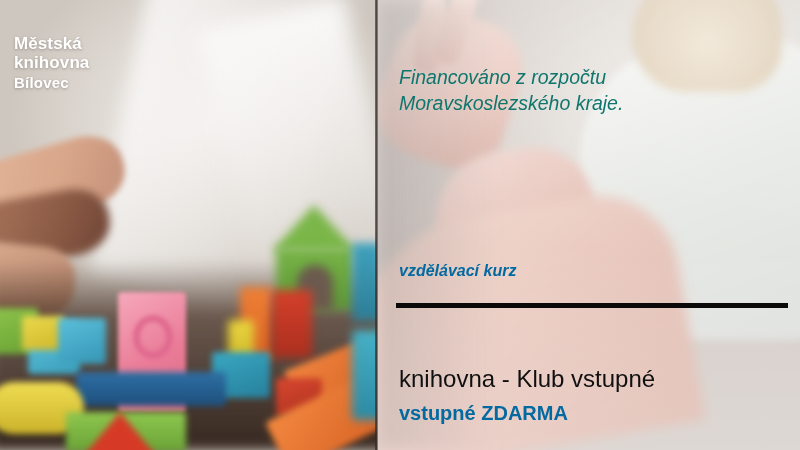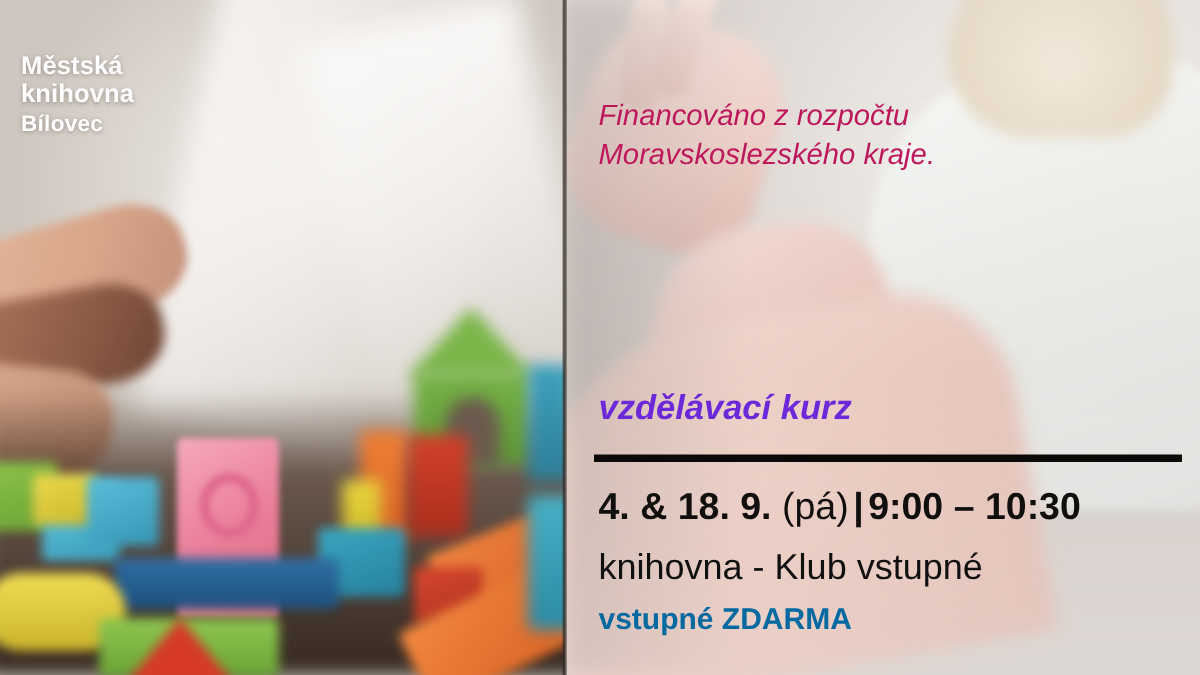--- a/index.html
+++ b/index.html
@@ -198,41 +198,41 @@
     width: 401px; height: 450px;
     z-index: 10;
     color: #161514;
   }
   .funding {
     position: absolute;
     top: 64px; left: 0;
     font-style: italic;
     font-size: 19.5px;
     line-height: 26px;
-    color: #be185d;
+    color: #0f766e;
     white-space: pre-line;
   }
   .title {
     position: absolute;
     top: 148px; left: -2px;
     font-weight: 700;
     font-size: 45px;
     line-height: 52px;
     letter-spacing: -.3px;
     color: #0d0c0b;
     white-space: pre-line;
   }
   .subtitle {
     position: absolute;
     top: 256px; left: 0;
     font-weight: 700;
     font-style: italic;
-    font-size: 23px;
+    font-size: 16px;
     line-height: 30px;
-    color: #6d28d9;
+    color: #0369a1;
   }
   .rule {
     position: absolute;
     top: 303px; left: -3px;
     width: 392px; height: 5px;
     background: #0b0a09;
   }
   .dateline {
     position: absolute;
     top: 322px; left: 0;
@@ -327,23 +327,20 @@
   <div class="content">
 
     <div class="funding">Financováno z rozpočtu
 Moravskoslezského kraje.</div>
 
 
     <div class="subtitle">vzdělávací kurz</div>
 
     <div class="rule"></div>
 
-    <div class="dateline">
-      <span class="b">4. &amp; 18. 9.</span><span>&nbsp;</span><span class="r">(pá)</span><span class="sep">|</span><span class="b">9:00 – 10:30</span>
-    </div>
 
     <div class="venue">knihovna - Klub vstupné</div>
 
     <div class="price">vstupné ZDARMA</div>
 
   </div>
 
 </div>
 
 </body></html>

